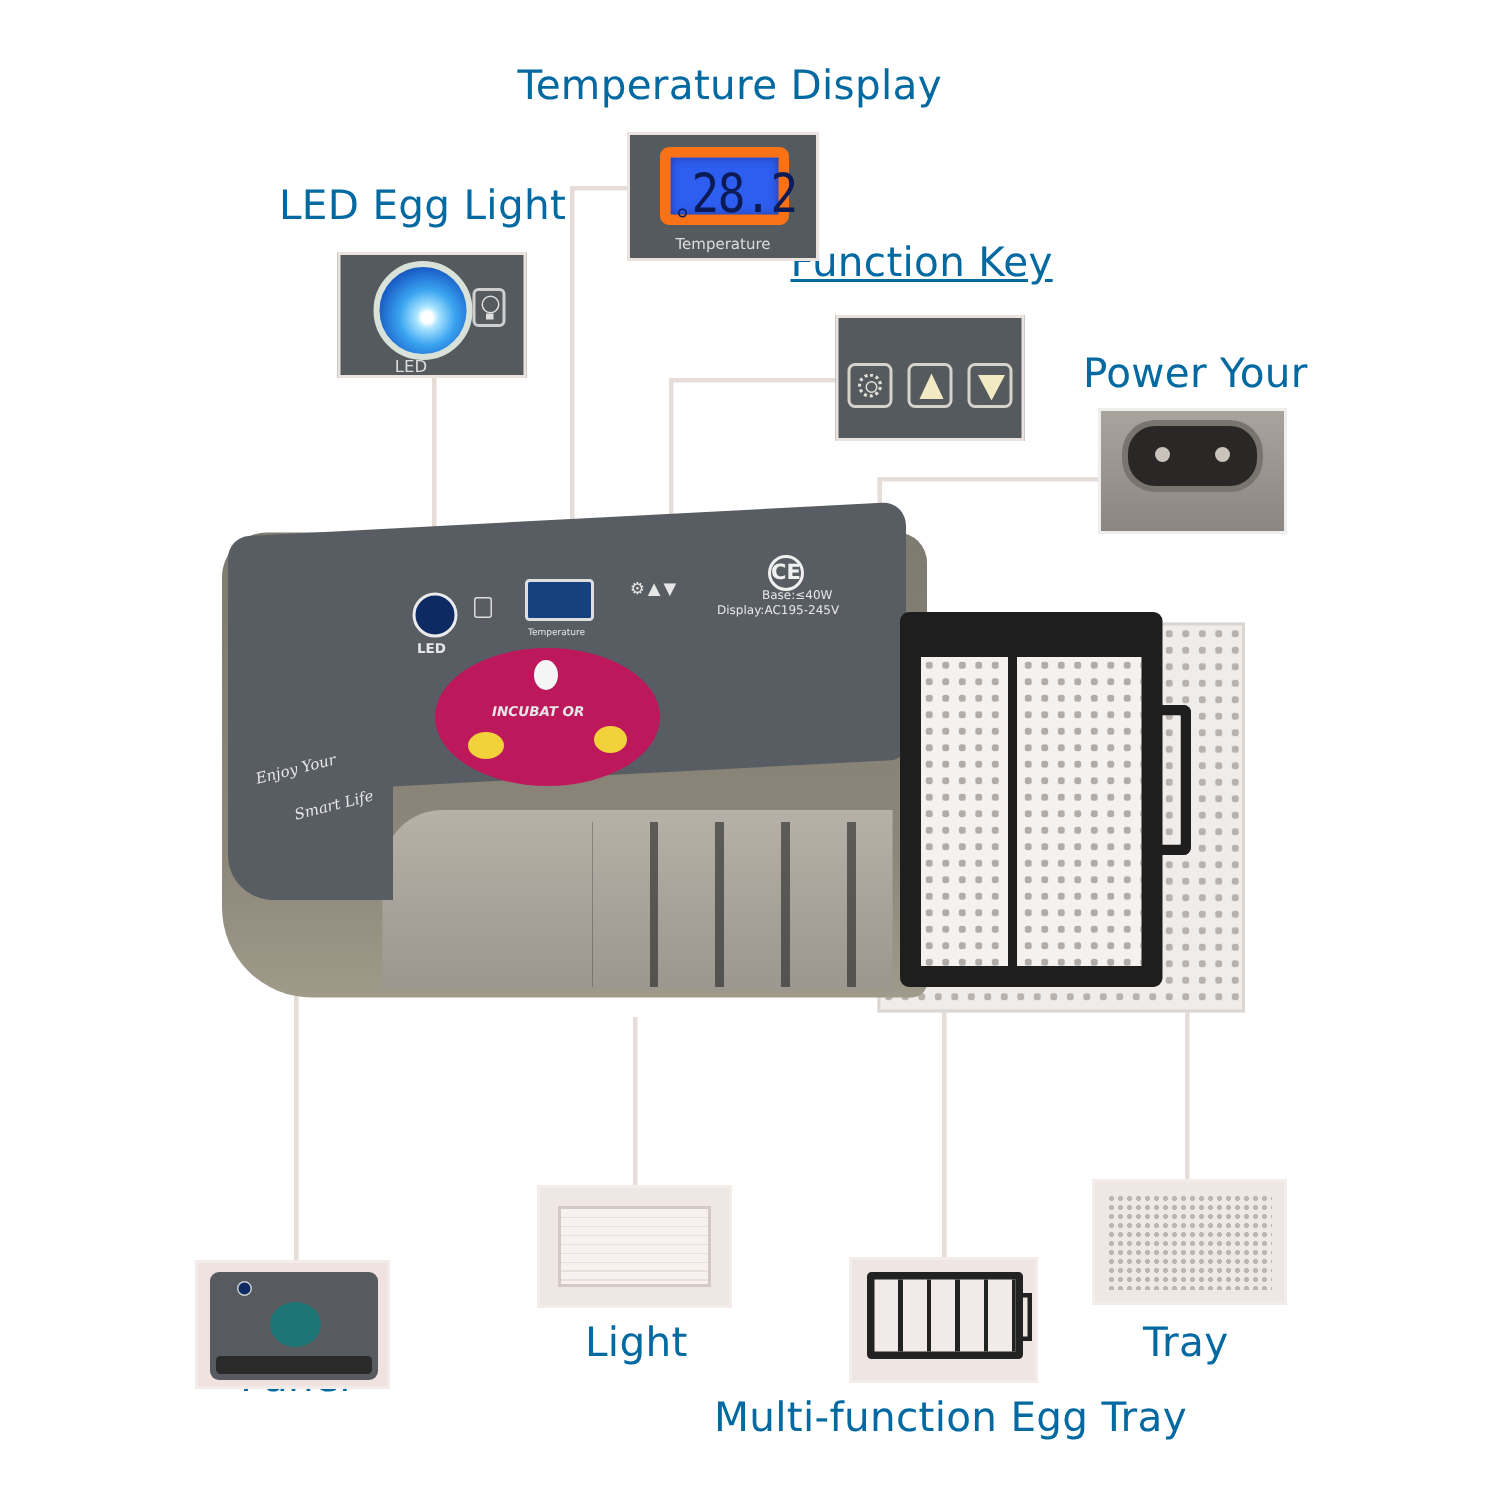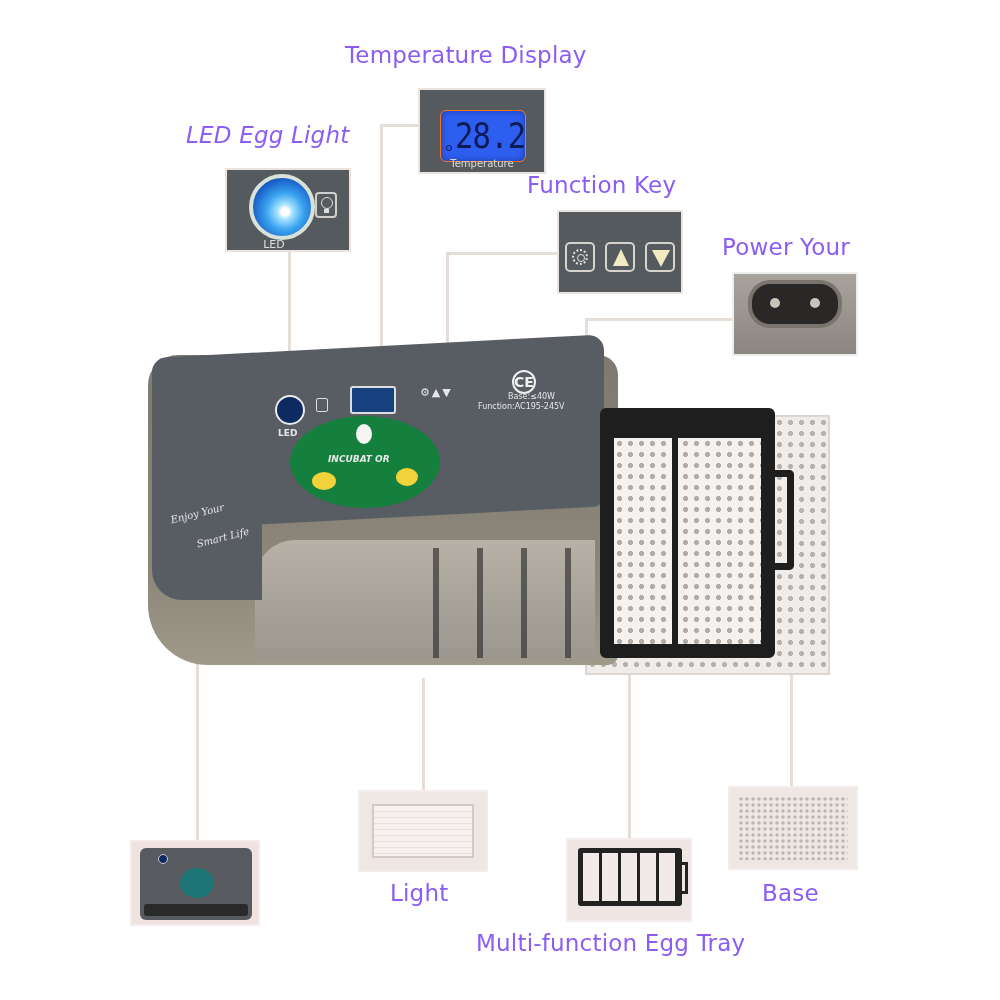--- a/index.html
+++ b/index.html
@@ -1,27 +1,27 @@
 <!DOCTYPE html>
 <html><head>
   <meta charset="utf-8">
   <style>
     * { box-sizing: border-box; margin: 0; padding: 0; }
     html, body { width: 1000px; height: 1000px; background: #ffffff; overflow: hidden; }
     body { position: relative; font-family: "DejaVu Sans", "Liberation Sans", sans-serif; color: #1e1e1e; }
 
-    .label { position: absolute; font-size: 23px; letter-spacing: 0.2px; white-space: nowrap; color: #8b5cf6; }
+    .label { position: absolute; font-size: 27px; letter-spacing: 0.2px; white-space: nowrap; color: #0369a1; }
     .line { position: absolute; background: #e6dcd8; }
 
     .callout { position: absolute; background: #555a5e; border: 2px solid #ece3df; }
     .photo { position: absolute; background: #efe7e4; border: 2px solid #f3ecea; }
 
     
-    .lcd { position: absolute; left: 20px; top: 20px; width: 86px; height: 52px; background: #2e5ef0;
-           border: 1px solid #f97316; border-radius: 6px; box-shadow: inset 0 0 6px rgba(0,0,40,.4); }
+    .lcd { position: absolute; left: 20px; top: 8px; width: 86px; height: 52px; background: #2e5ef0;
+           border: 7px solid #f97316; border-radius: 6px; box-shadow: inset 0 0 6px rgba(0,0,40,.4); }
     .lcd-text { position: absolute; left: 14px; top: 4px; font-family: "DejaVu Sans Mono", monospace; font-size: 36px;
                 color: #0c1a55; letter-spacing: -1px; transform: scaleX(0.85); transform-origin: left; }
     .lcd-dot { position: absolute; left: 5px; top: 34px; width: 6px; height: 6px; border-radius: 50%; border: 1.5px solid #0c1a55; }
     .tiny-caption { position: absolute; color: #ddd; font-size: 10px; text-align: center; width: 100%; }
 
     
     .led-ring { position: absolute; left: 22px; top: 4px; width: 66px; height: 66px; border-radius: 50%;
                 background: radial-gradient(circle at 55% 58%, #ffffff 0 8%, #a9e4ff 16%, #3aa4f0 40%, #1a5fc8 70%, #103a80 100%);
                 border: 4px solid #d9e2d9; }
     .bulb-box { position: absolute; right: 12px; top: 22px; width: 22px; height: 26px; border: 2px solid #cfcfcf; border-radius: 4px; }
@@ -46,21 +46,21 @@
                   background: linear-gradient(180deg, #7d7a70 0%, #8d877a 70%, #a09a8a 100%); }
     .top-panel { position: absolute; left: 152px; top: 358px; width: 452px; height: 172px; background: #585d63;
                  border-radius: 14px 16px 10px 10px; transform: skewY(-3deg); transform-origin: left; }
     .panel-curve { position: absolute; left: 152px; top: 520px; width: 110px; height: 80px; background: #585d63; border-radius: 0 0 0 30px; }
     .window { position: absolute; left: 255px; top: 540px; width: 340px; height: 120px; background: linear-gradient(180deg, #b9b3a9, #9b978f);
               border-radius: 40px 0 0 0; opacity: .95; }
     .window-bars { position: absolute; left: 395px; top: 548px; width: 200px; height: 110px;
                    background-image: repeating-linear-gradient(90deg, transparent 0 38px, #2d2d2d 38px 44px); opacity: .65; }
     .panel-led { position: absolute; left: 275px; top: 395px; width: 30px; height: 30px; border-radius: 50%; background: #0e2a63; border: 2px solid #eaeaea; }
     .panel-lcd { position: absolute; left: 350px; top: 386px; width: 46px; height: 28px; background: #16407e; border: 2px solid #dedede; border-radius: 3px; }
-    .panel-logo { position: absolute; left: 290px; top: 416px; width: 150px; height: 92px; border-radius: 50%; background: #15803d; }
+    .panel-logo { position: absolute; left: 290px; top: 432px; width: 150px; height: 92px; border-radius: 50%; background: #be185d; }
     .egg { position: absolute; border-radius: 50%; }
     .panel-text { position: absolute; color: #e6e6e6; }
     .ce { position: absolute; left: 512px; top: 370px; font-size: 14px; font-weight: bold; color: #f0f0f0; border: 2px solid #f0f0f0; border-radius: 50%; width: 24px; height: 24px; text-align: center; line-height: 20px; }
 
     .tray-bg { position: absolute; left: 585px; top: 415px; width: 245px; height: 260px; background: #f0ecea;
                background-image: radial-gradient(circle, #b7b2ae 2.4px, transparent 2.6px); background-size: 11px 11px; border: 2px solid #dcd6d2; }
     .egg-tray { position: absolute; left: 600px; top: 408px; width: 175px; height: 250px; border: 14px solid #1e1e1e; border-top-width: 30px; border-radius: 6px;
                 background: #f4f1ef; background-image: radial-gradient(circle, #b1aca8 2.4px, transparent 2.6px); background-size: 11px 11px; }
     .egg-tray-divider { position: absolute; left: 672px; top: 436px; width: 6px; height: 210px; background: #1e1e1e; }
     .egg-tray-handle { position: absolute; left: 772px; top: 470px; width: 22px; height: 100px; border: 7px solid #1e1e1e; border-left: none; border-radius: 0 5px 5px 0; }
@@ -71,27 +71,27 @@
     .grid-inner { position: absolute; left: 8px; top: 8px; right: 8px; bottom: 8px;
                   background-image: radial-gradient(circle, #bdb5b0 1.5px, transparent 1.7px); background-size: 6px 6px; }
     .tray-thumb { position: absolute; left: 10px; top: 8px; width: 104px; height: 58px; border: 5px solid #222; border-radius: 3px;
                   background: #f2eae8; background-image: repeating-linear-gradient(90deg, transparent 0 16px, #222 16px 19px); }
     .tray-thumb-handle { position: absolute; left: 112px; top: 22px; width: 8px; height: 32px; border: 3px solid #222; border-left: none; }
   </style>
 </head>
 <body>
 
 <div class="label" style="left:345px;top:42px;">Temperature Display</div>
-<div class="label" style="left:186px;top:122px;font-style:italic;">LED Egg Light</div>
-<div class="label" style="left:527px;top:172px;">Function Key</div>
+<div class="label" style="left:186px;top:122px;">LED Egg Light</div>
+<div class="label" style="left:527px;top:160px;text-decoration:underline;">Function Key</div>
 <div class="label" style="left:722px;top:234px;">Power Your</div>
 <div class="label" style="left:160px;top:903px;">Panel</div>
 <div class="label" style="left:390px;top:880px;">Light</div>
 <div class="label" style="left:476px;top:930px;">Multi-function Egg Tray</div>
-<div class="label" style="left:762px;top:880px;">Base</div>
+<div class="label" style="left:762px;top:880px;">Tray</div>
 
 <div class="line" style="left:380px;top:124px;width:40px;height:3px;"></div>
 <div class="line" style="left:380px;top:124px;width:3px;height:264px;"></div>
 <div class="line" style="left:288px;top:252px;width:3px;height:146px;"></div>
 <div class="line" style="left:446px;top:252px;width:112px;height:3px;"></div>
 <div class="line" style="left:446px;top:252px;width:3px;height:136px;"></div>
 <div class="line" style="left:585px;top:318px;width:148px;height:3px;"></div>
 <div class="line" style="left:585px;top:318px;width:3px;height:70px;"></div>
 <div class="line" style="left:196px;top:664px;width:3px;height:180px;"></div>
 <div class="line" style="left:422px;top:678px;width:3px;height:114px;"></div>
@@ -139,21 +139,21 @@
 <div class="egg-tray-handle"></div>
 
 <div class="panel-led"></div>
 <div class="panel-text" style="left:278px;top:428px;font-size:9px;font-weight:bold;">LED</div>
 <div class="panel-text" style="left:316px;top:398px;width:12px;height:14px;border:1.5px solid #ddd;border-radius:2px;"></div>
 <div class="panel-lcd"></div>
 <div class="panel-text" style="left:352px;top:418px;font-size:6px;">Temperature</div>
 <div class="panel-text" style="left:420px;top:386px;font-size:11px;letter-spacing:2px;">⚙▲▼</div>
 <div class="ce">CE</div>
 <div class="panel-text" style="left:508px;top:392px;font-size:8px;">Base:≤40W</div>
-<div class="panel-text" style="left:478px;top:402px;font-size:8px;">Function:AC195-245V</div>
+<div class="panel-text" style="left:478px;top:402px;font-size:8px;">Display:AC195-245V</div>
 
 <div class="panel-logo">
   <div class="egg" style="left:66px;top:8px;width:16px;height:20px;background:#f5f5f5;"></div>
   <div class="egg" style="left:22px;top:56px;width:24px;height:18px;background:#f2d23a;"></div>
   <div class="egg" style="left:106px;top:52px;width:22px;height:18px;background:#f2d23a;"></div>
   <div class="panel-text" style="left:38px;top:38px;font-size:9px;font-weight:bold;font-style:italic;">INCUBAT OR</div>
 </div>
 <div class="panel-text" style="left:170px;top:508px;font-size:10px;font-style:italic;font-family:'DejaVu Serif',serif;transform:rotate(-14deg);">Enjoy Your</div>
 <div class="panel-text" style="left:196px;top:532px;font-size:10px;font-style:italic;font-family:'DejaVu Serif',serif;transform:rotate(-14deg);">Smart Life</div>
 

